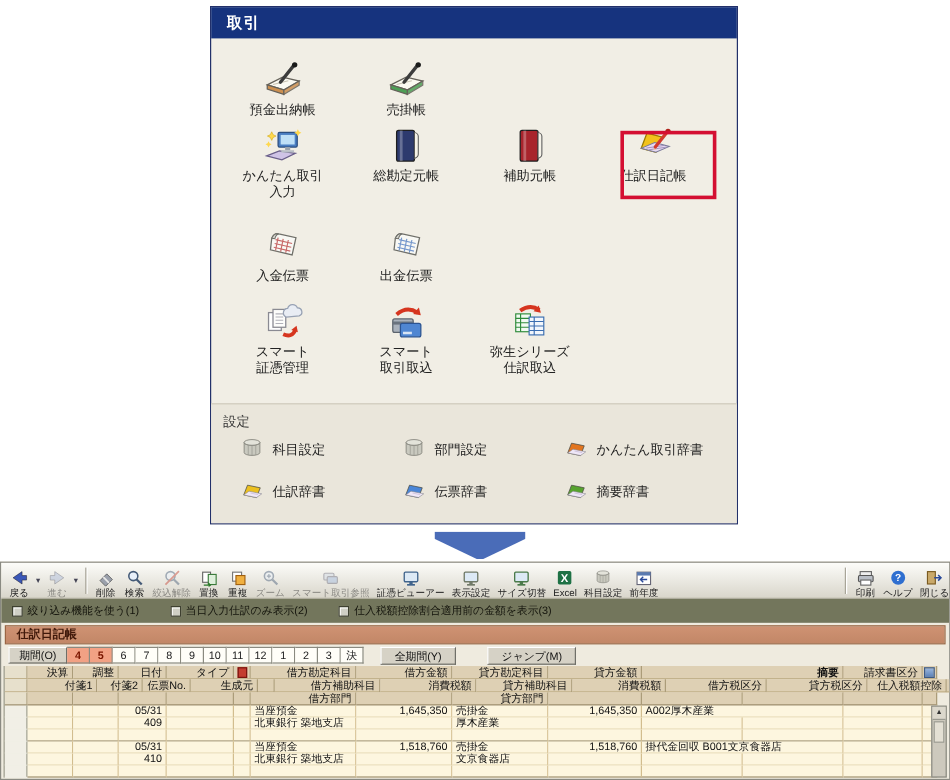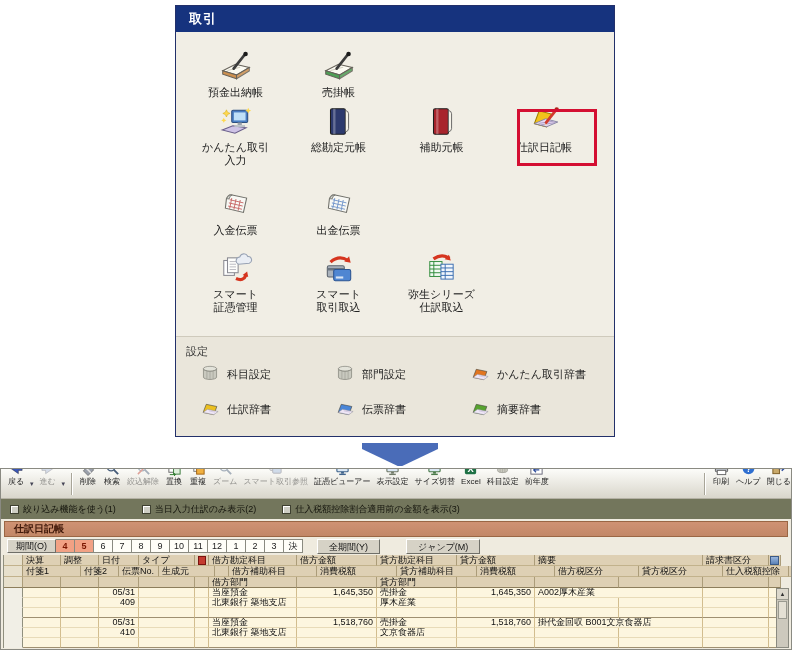--- a/index.html
+++ b/index.html
@@ -27,22 +27,22 @@
 
 .flow-arrow{position:absolute;left:362px;top:443px;width:76px;height:23px;
  clip-path:polygon(0 0,100% 0,100% 26%,53% 100%,47% 100%,0 26%)}
 
 .journal{position:absolute;left:0;top:468px;width:792px;height:182px;background:#efebdf;
  border:1px solid #8a8a82;overflow:hidden}
 .toolbar{height:30px;background:linear-gradient(#fcfcf9,#d9d6cb);border-bottom:1px solid #b4b1a4;
  display:flex;align-items:stretch;padding:1px 2px 0 3px}
 .tb-left,.tb-right{display:flex;align-items:stretch}
 .tb-right{margin-left:auto;margin-right:-5px}
-.tb-btn{display:flex;flex-direction:column;align-items:center;justify-content:flex-end;
- padding:16px 3px;min-width:24px;cursor:pointer}
+.tb-btn{display:flex;flex-direction:column;align-items:center;justify-content:space-between;
+ padding:4px 3px;min-width:24px;cursor:pointer}
 .tb-btn .ichold{height:15px;display:flex;align-items:center}
 .tb-btn .lb{font-size:8px;color:#222;line-height:9px;white-space:nowrap;margin-top:1px}
 .tb-btn.disabled{opacity:.45;cursor:default}
 .tb-ic{width:15px;height:15px}
 .flip{transform:scaleX(-1)}
 .tb-dd{font-size:7px;color:#445;align-self:center;padding:0 2px;cursor:pointer}
 .tb-sep{width:1px;background:#a8a598;margin:3px 4px;box-shadow:1px 0 0 #fff}
 
 .optbar{height:20px;display:flex;align-items:center;gap:26px;padding:0 9px;background:#73765c}
 .opt{display:flex;align-items:center;gap:4px;cursor:pointer}
@@ -60,21 +60,21 @@
  border:1px solid #8a8a80;border-left:none;cursor:pointer;color:#222}
 .p-m.sel{color:#7a1600;font-weight:bold}
 .p-all{margin-left:14px}.p-jump{margin-left:26px}
 .p-all,.p-jump{height:15px;line-height:14px;padding:0 11px;background:#d6d2c6;font-size:9px;color:#111;
  border:1px solid;border-color:#fff #6f6f68 #6f6f68 #fff;cursor:pointer}
 
 .tablewrap{margin-left:2px;width:776px;border-left:1px solid #8f8f7e}
 .trow{display:flex}
 .cell{flex:none;overflow:hidden;white-space:nowrap;padding:0 3px}
 .hc{background:#ded0b4;border-right:1px solid #ab9c79;border-bottom:1px solid #c2b28c;
- text-align:left;font-size:9px;line-height:10px;height:11px;color:#111}
+ text-align:right;font-size:9px;line-height:10px;height:11px;color:#111}
 .hrow3 .hc{border-bottom:1px solid #8d7e5c}
 .dc{background:#fdf6df;border-right:1px solid #d2bd8e;border-bottom:1px solid #e8dbb8;
  font-size:9px;line-height:9px;height:10px;color:#111}
 .ebot .dc{border-bottom:1px solid #9f9071}
 .num{text-align:right}
 .gut{background:#f1efe6 !important;border-right:1px solid #90907e !important;border-bottom-color:#f1efe6 !important}
 .hgut{background:#e7e0cc !important}
 .mini-red{display:inline-block;width:8px;height:9px;background:#c43c30;border:1px solid #7a1410;vertical-align:middle}
 .mini-blue{display:inline-block;width:9px;height:9px;background:linear-gradient(#9ab6dd,#5b82b8);border:1px solid #3c5a86;vertical-align:middle}
 .icell{padding:0;text-align:center}
@@ -575,21 +575,21 @@
           <div class="cell hc hgut" style="width: 19px;"></div>
           <div class="cell hc" style="width: 38px;">決算</div>
           <div class="cell hc" style="width: 38px;">調整</div>
           <div class="cell hc" style="width: 40px;">日付</div>
           <div class="cell hc" style="width: 56px;">タイプ</div>
           <div class="cell hc icell" style="width: 14px;"><span class="mini-red"></span></div>
           <div class="cell hc" style="width: 88px;">借方勘定科目</div>
           <div class="cell hc" style="width: 80px;">借方金額</div>
           <div class="cell hc" style="width: 80px;">貸方勘定科目</div>
           <div class="cell hc" style="width: 78px;">貸方金額</div>
-          <div class="cell hc" style="width: 168px;">摘要</div>
+          <div class="cell hc" style="width: 168px; font-weight: bold;">摘要</div>
           <div class="cell hc" style="width: 66px;">請求書区分</div>
           <div class="cell hc icell" style="width: 12px;"><span class="mini-blue"></span></div>
         </div>
         <div class="trow">
           <div class="cell hc hgut" style="width: 19px;"></div>
           <div class="cell hc" style="width: 58px;">付箋1</div>
           <div class="cell hc" style="width: 38px;">付箋2</div>
           <div class="cell hc" style="width: 40px;">伝票No.</div>
           <div class="cell hc" style="width: 56px;">生成元</div>
           <div class="cell hc" style="width: 14px;"></div>

